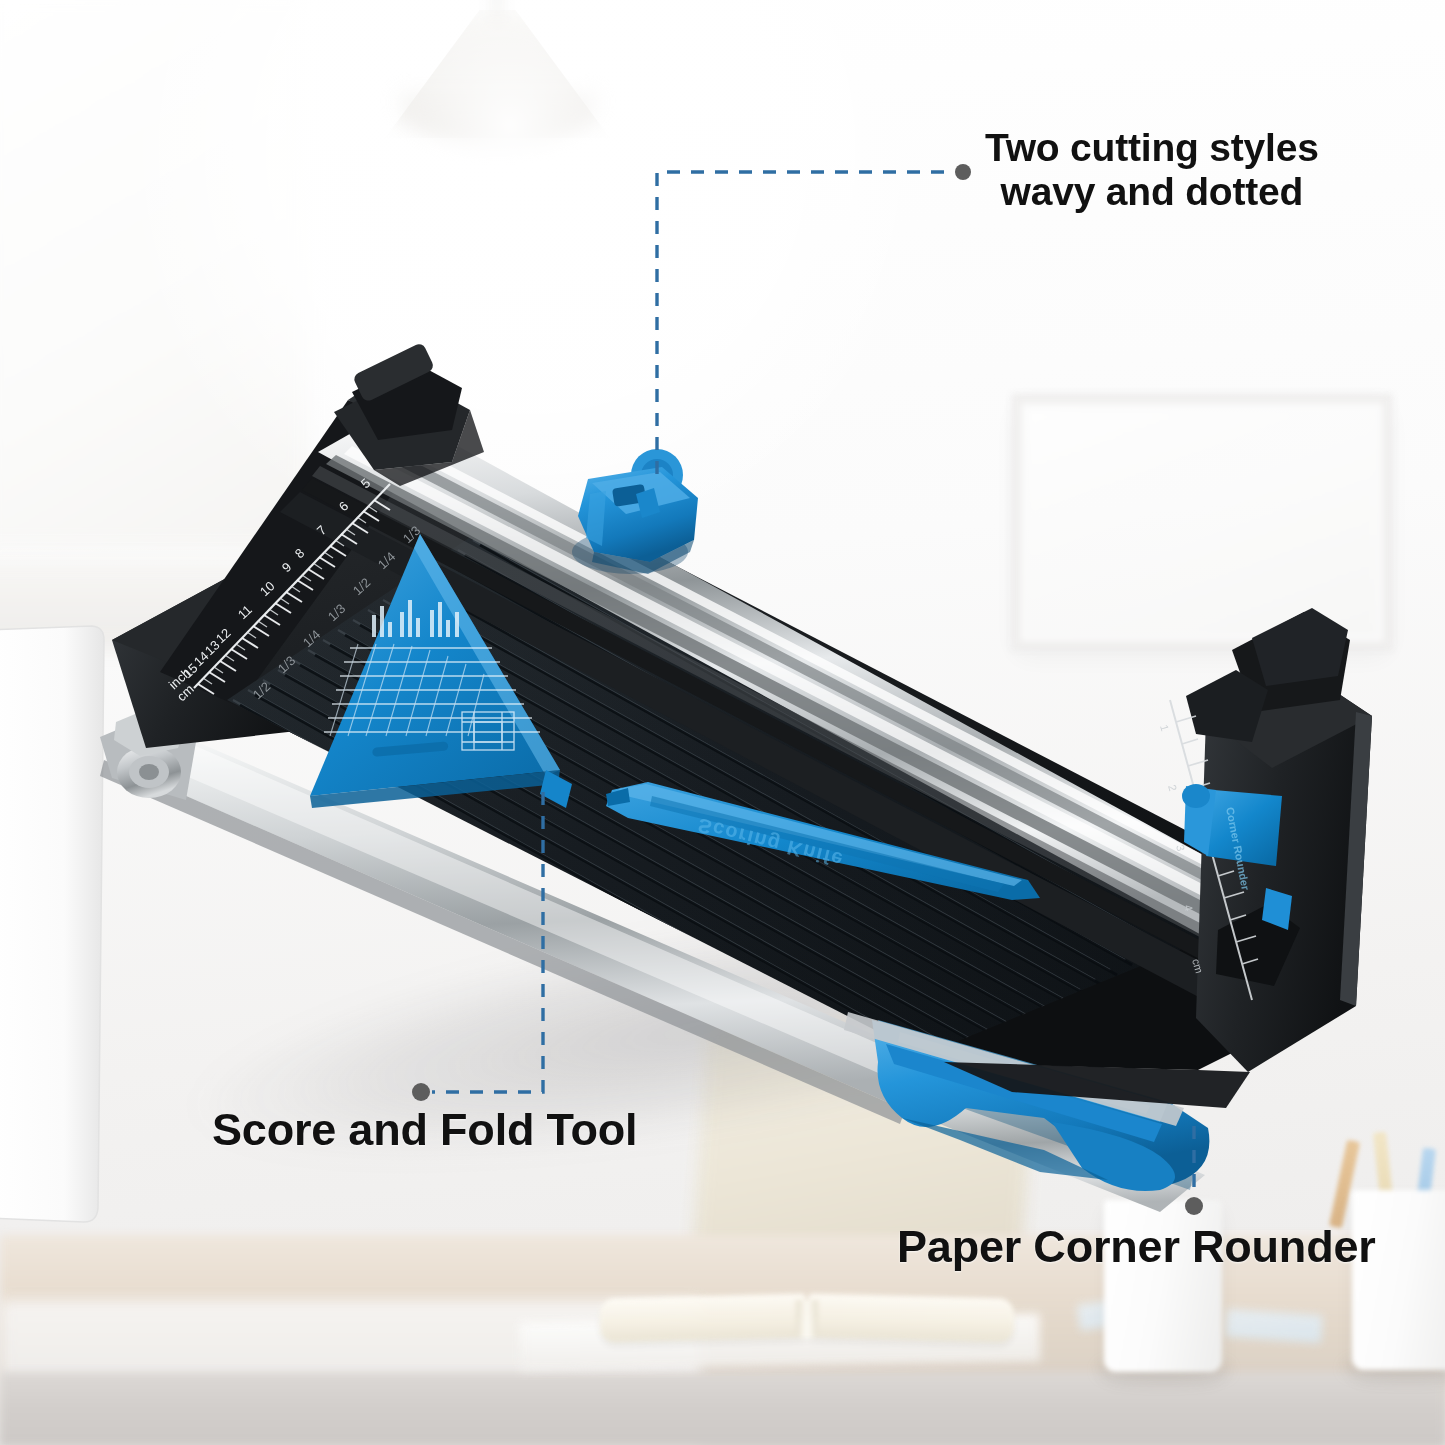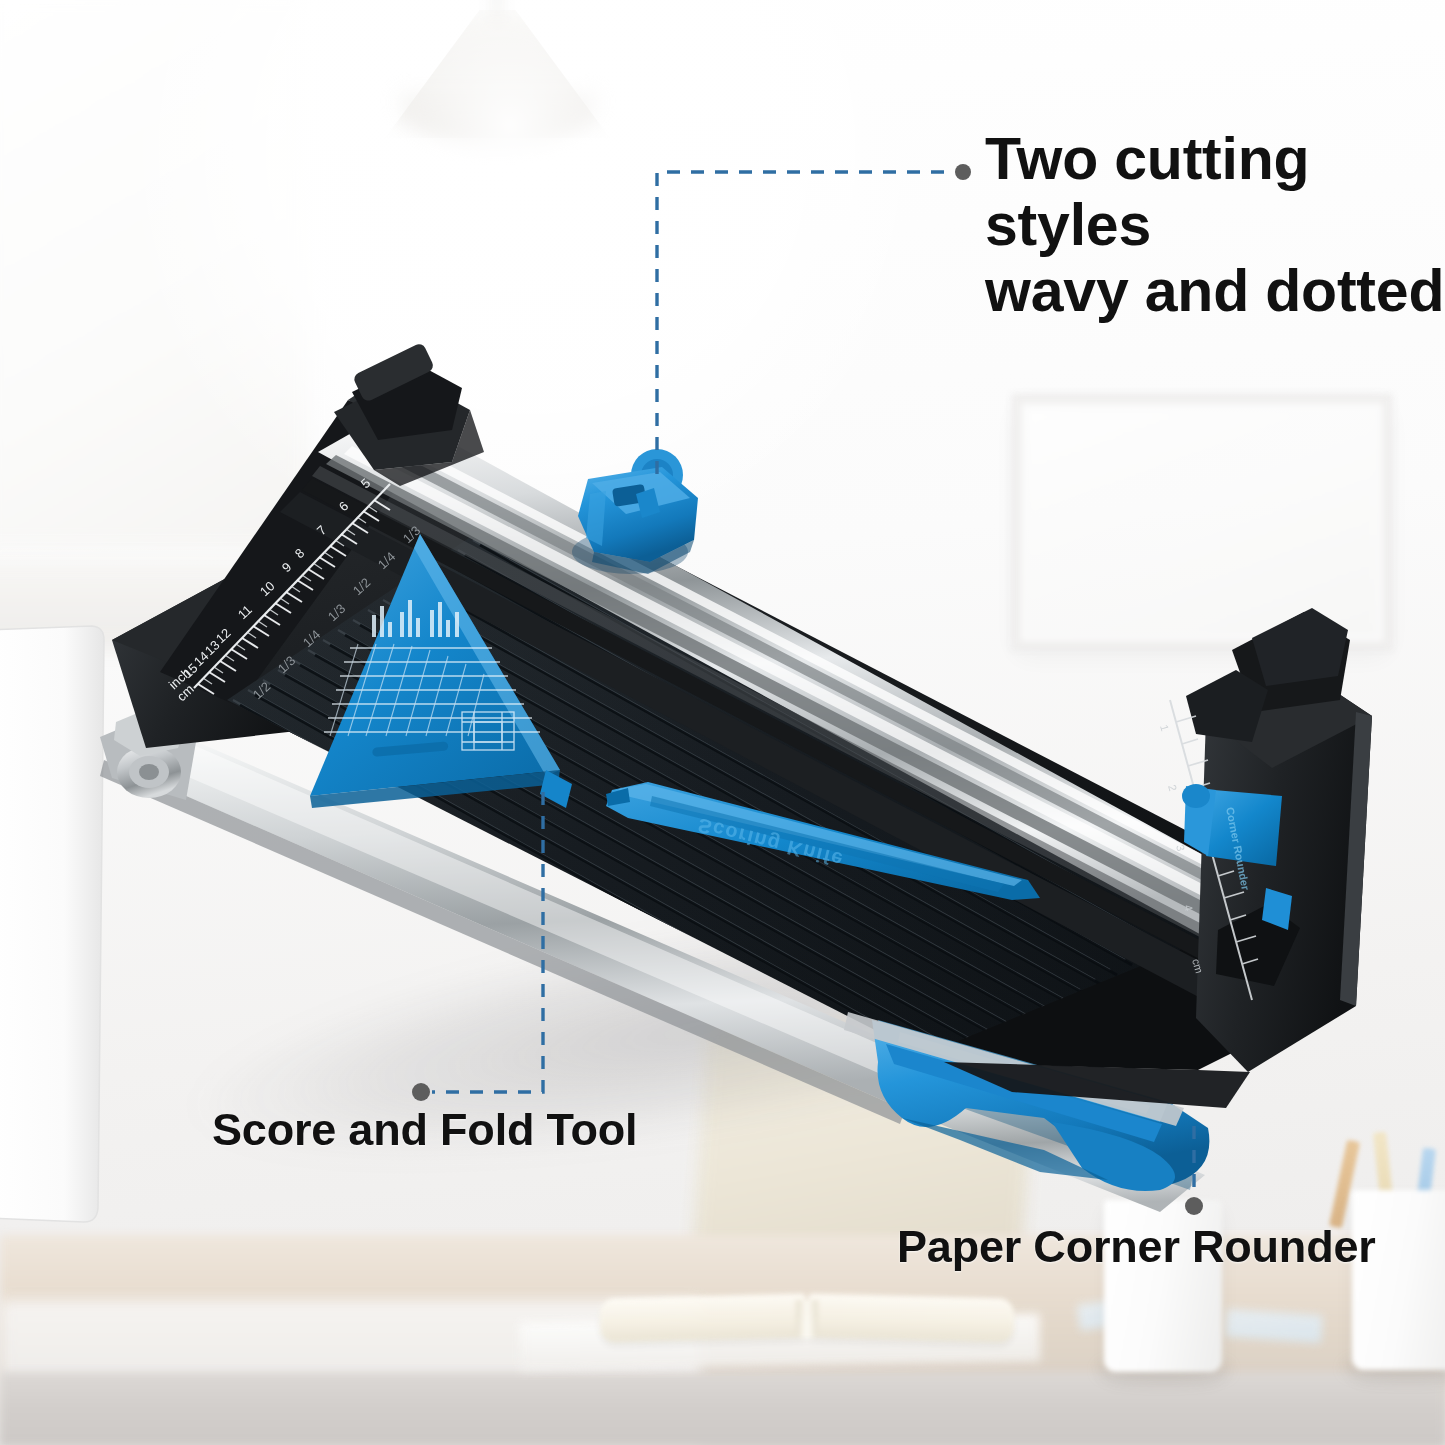--- a/index.html
+++ b/index.html
@@ -134,21 +134,21 @@
     filter:blur(14px);transform:rotate(-9deg);
   }
 
   
   .callout-label{
     position:absolute;color:#111111;font-weight:bold;
     letter-spacing:-0.2px;line-height:1.12;
     text-shadow:0 1px 2px rgba(255,255,255,.75);
     white-space:pre-line;
   }
-  #lbl-cut{left:985px;top:126px;font-size:59px;}
+  #lbl-cut{left:985px;top:126px;font-size:39px;text-align:center;}
   #lbl-score{left:212px;top:1105px;font-size:45px;}
   #lbl-corner{left:897px;top:1222px;font-size:45px;}
 
   .leader{position:absolute;left:0;top:0;width:1445px;height:1445px;pointer-events:none;}
   .dot{fill:#5d5d5d;}
   .dash{
     fill:none;stroke:#2f6ea3;stroke-width:3.4;
     stroke-dasharray:13 11;stroke-linecap:butt;
   }
 </style>

